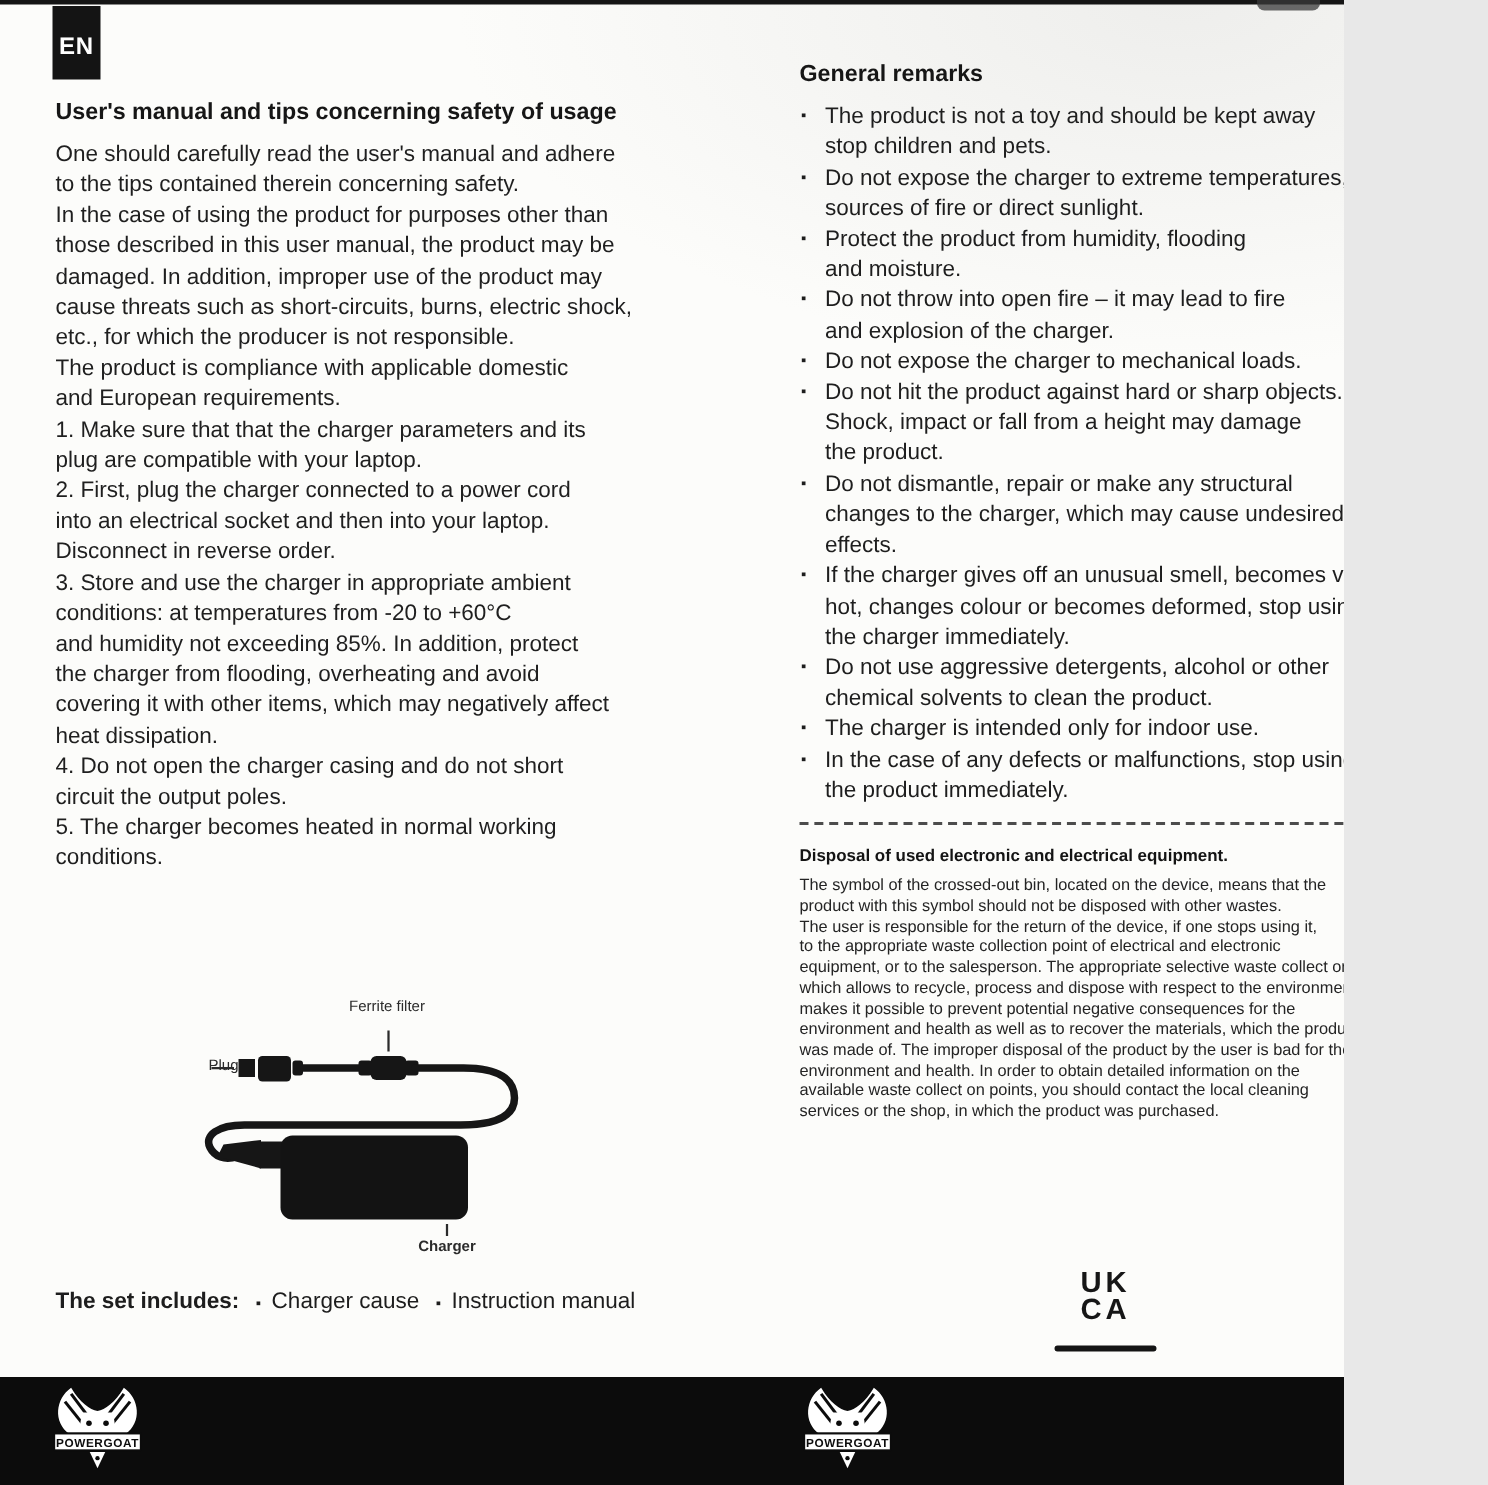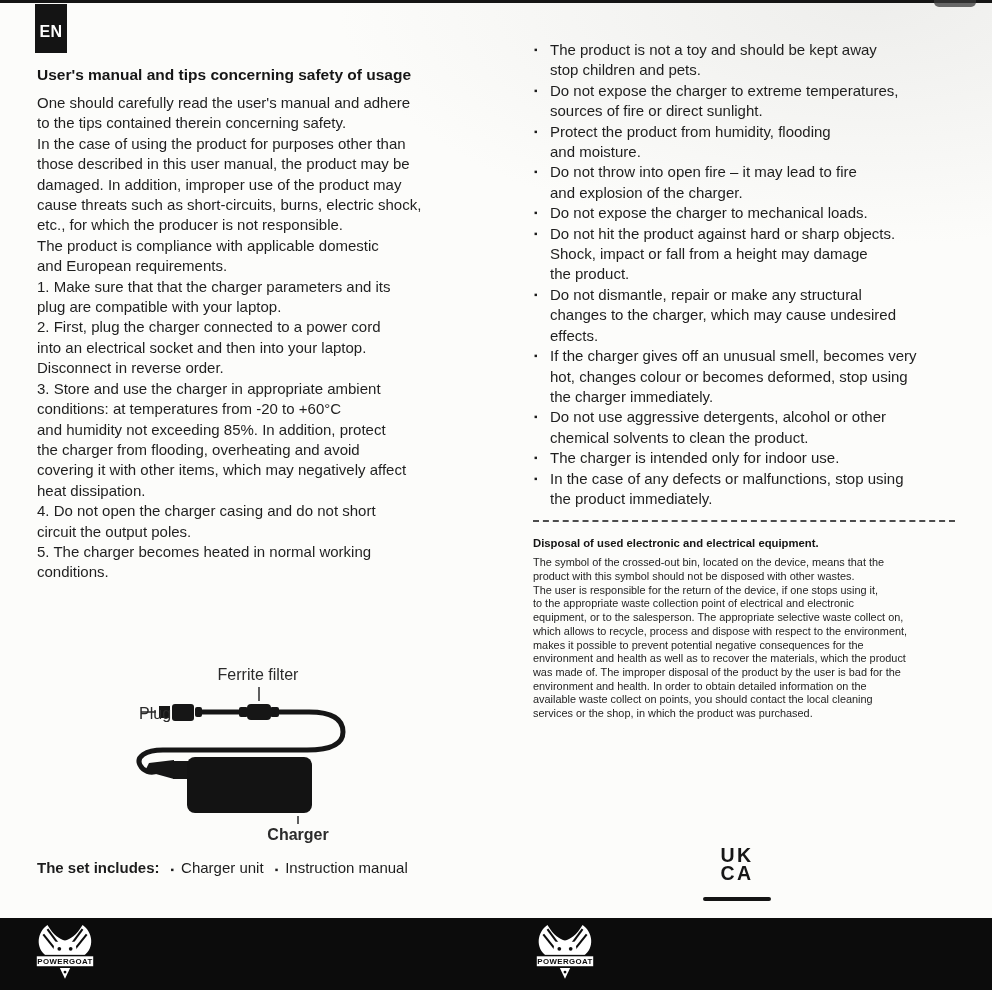--- a/index.html
+++ b/index.html
@@ -1,17 +1,17 @@
 <!DOCTYPE html>
 <html><head>
 <meta charset="utf-8">
 <style>
   html,body { margin:0; padding:0; background:#e8e8e8; }
   .page {
-    position:relative; width:992px; height:990px; overflow:hidden;
+    position:relative; width:896px; height:990px; overflow:hidden;
     background: radial-gradient(120% 55% at 88% 0%, #eeeeec 0%, rgba(255,255,255,0) 45%), #fcfcfa;
     font-family:"Liberation Sans", sans-serif;
     color:#1e1e1e;
   }
   .topstrip { position:absolute; top:0; left:0; width:992px; height:3px; background:#151515; }
   .corner-smudge { position:absolute; top:0; right:16px; width:42px; height:7px; background:#3a3a3a; border-radius:0 0 5px 5px; opacity:.75; }
 
   .en-badge {
     position:absolute; left:35px; top:4px; width:32px; height:49px;
     background:#141414; color:#fff; font-weight:700; font-size:16px;
@@ -32,21 +32,21 @@
   ul.bullets li { display:flex; }
   .bmark { flex:none; width:16px; font-size:10px; line-height:20.4px; color:#1d1d1d; padding-left:1px; }
   .btext { flex:1; }
 
   .dashline { margin-top:11px; width:422px; border-top:2px dashed #4c4c4c; height:0; }
   h3.disposal { font-size:11.3px; font-weight:700; margin:15px 0 7px 0; color:#141414; }
   .fine { font-size:10.9px; line-height:13.7px; margin:0; color:#242424; }
 
   .diagram { position:absolute; left:37px; top:660px; width:452px; height:198px; }
   .diagram svg { position:absolute; left:0; top:0; }
-  .dlabel { position:absolute; font-size:16px; color:#2b2b2b; white-space:nowrap; }
+  .dlabel { position:absolute; font-size:10px; color:#2b2b2b; white-space:nowrap; }
   .lbl-ferrite { left:221px; top:6px;  transform:translateX(-50%); }
   .lbl-plug    { left:77px;  top:45px;padding-left:25px; }
   .lbl-charger { left:261px; top:166px; transform:translateX(-50%);font-weight:bold; }
 
   .set-line { position:absolute; left:37px; top:859px; font-size:15px; color:#1d1d1d; display:flex; align-items:baseline; }
   .set-label { font-weight:700; }
   .set-items { display:inline; }
   .set-item { margin-left:11px; }
   .set-item .bmark { width:auto; padding:0 7px 0 0; font-size:10px; }
 
@@ -128,24 +128,25 @@
     </svg>
     <div class="dlabel lbl-ferrite">Ferrite filter</div>
     <div class="dlabel lbl-plug">Plug</div>
     <div class="dlabel lbl-charger">Charger</div>
   </div>
 
   <div class="set-line">
     <span class="set-label">The set includes:</span>
     <span class="set-items">
       
-    <span class="set-item"><span class="bmark">▪</span><span>Charger unit</span></span><span class="set-item"><span class="bmark">▪</span><span>Instruction manual</span></span></span>
+    <span class="set-item"><span class="bmark">▪</span><span>Charger cause</span></span><span class="set-item"><span class="bmark">▪</span><span>Instruction manual</span></span></span>
   </div>
 
   <div class="col col-right">
+    <h2 class="sect">General remarks</h2>
     <ul class="bullets">
 
     <li>
           <span class="bmark">▪</span>
           <span class="btext pre">The product is not a toy and should be kept away
 stop children and pets.</span>
         </li>
         <li>
           <span class="bmark">▪</span>
           <span class="btext pre">Do not expose the charger to extreme temperatures,

